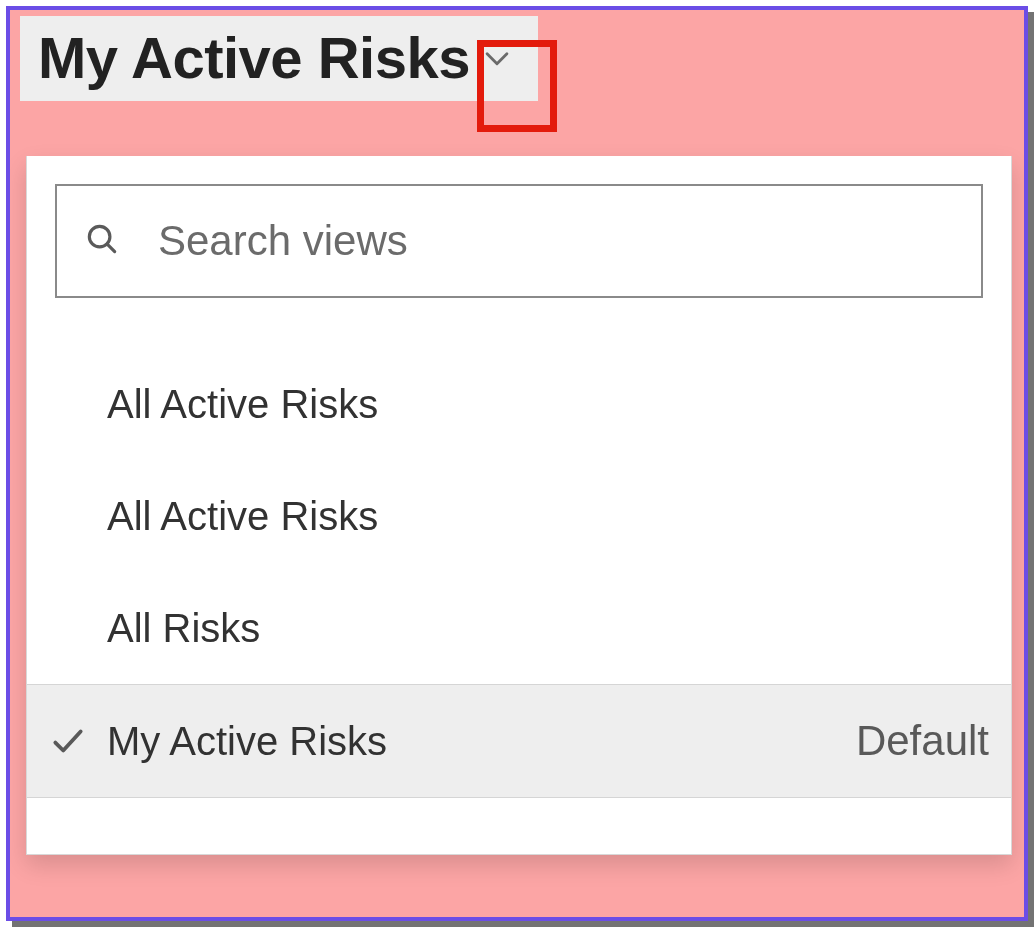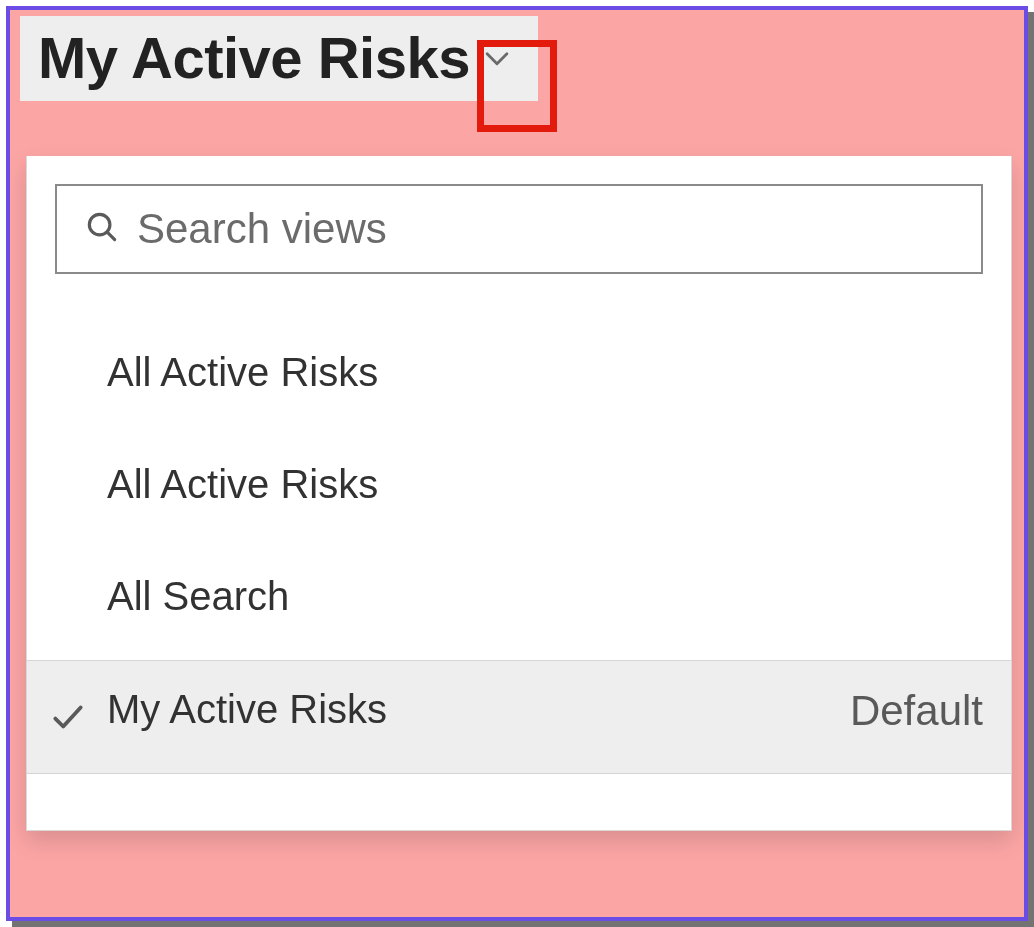--- a/index.html
+++ b/index.html
@@ -65,42 +65,43 @@
     padding-top: 28px;
   }
 
   .search-wrap {
     margin: 0 28px 20px 28px;
   }
   .search-box {
     border: 2px solid #8a8a8a;
     display: flex;
     align-items: center;
-    gap: 14px;
-    padding: 18px 26px;
+    gap: 35px;
+    padding: 30px 26px;
   }
   .search-input {
     border: none;
     outline: none;
     width: 100%;
     font-size: 42px;
     color: #333;
     background: transparent;
   }
   .search-input::placeholder {
     color: #6b6b6b;
   }
   .search-icon svg { width: 38px; height: 38px; }
 
   .list {
     padding-top: 30px;
   }
   .item {
     display: flex;
-    padding: 26px 28px 26px 80px;
+    align-items: center;
+    padding: 26px 22px 26px 80px;
     font-size: 40px;
     color: #323232;
     cursor: pointer;
     position: relative;
     min-height: 60px;
   }
   .item.selected {
     background: #eeeeee;
     border-top: 1px solid #d5d5d5;
     border-bottom: 1px solid #d5d5d5;
@@ -152,21 +153,21 @@
     </div>
 
     <div class="list">
       <div class="item">
         <span class="label">All Active Risks</span>
       </div>
       <div class="item">
         <span class="label">All Active Risks</span>
       </div>
       <div class="item">
-        <span class="label">All Search</span>
+        <span class="label">All Risks</span>
       </div>
       <div class="item selected">
         <span class="check">
           <svg viewBox="0 0 24 24" width="38" height="38" fill="none" stroke="#595959" stroke-width="2.4" stroke-linecap="round" stroke-linejoin="round">
               <polyline points="4 13 9 18 20 6"></polyline>
             </svg>
         </span>
         <span class="label">My Active Risks</span>
         <span class="badge">Default</span>
       </div>

